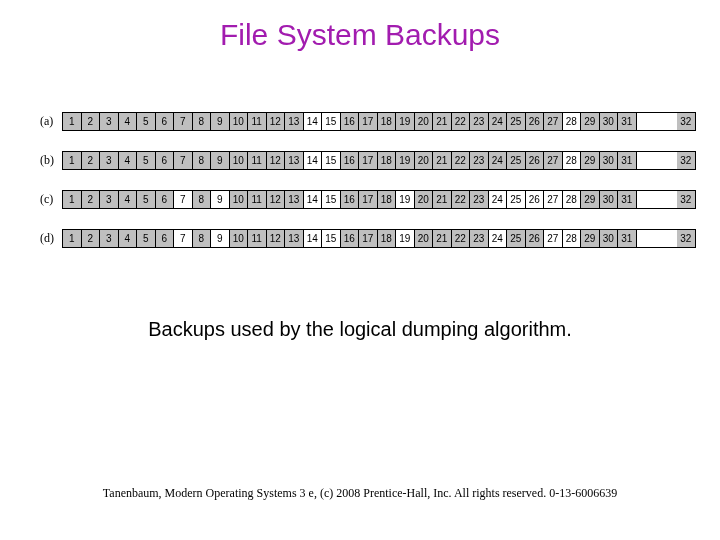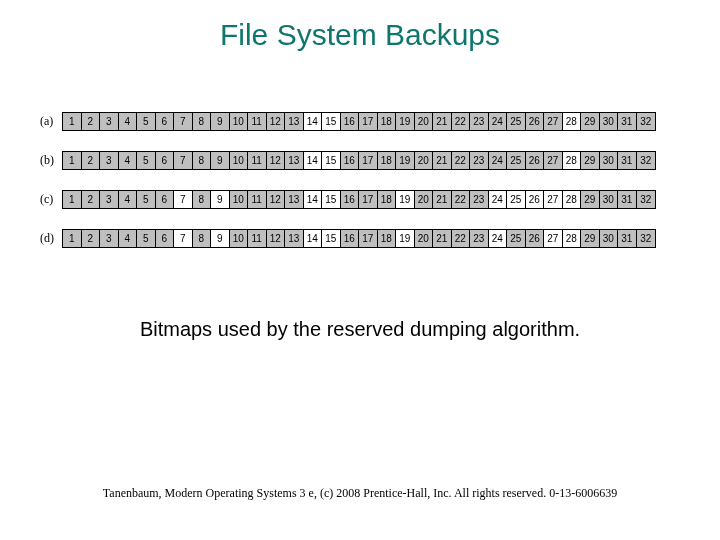--- a/index.html
+++ b/index.html
@@ -5,21 +5,21 @@
   body {
     margin: 0;
     padding: 0;
     width: 720px;
     height: 540px;
     font-family: Arial, Helvetica, sans-serif;
     background: #fff;
     position: relative;
   }
   .title {
-    color: #0f766e;
+    color: #a21caf;
     font-size: 30px;
     text-align: center;
     padding-top: 18px;
     font-weight: normal;
   }
   .bitmaps {
     margin-top: 60px;
     margin-left: 40px;
   }
   .row {
@@ -42,20 +42,21 @@
     border-right: 1px solid #000;
     font-family: Arial, sans-serif;
     font-size: 10px;
     display: flex;
     align-items: center;
     justify-content: center;
     box-sizing: border-box;
   }
   .cell:last-child {
     border-right: none;
+    margin-left: 40px;
   }
   .cell.shaded {
     background: #bfbfbf;
   }
   .caption {
     font-family: Arial, sans-serif;
     font-size: 20px;
     text-align: center;
     margin-top: 70px;
     color: #000;
@@ -220,15 +221,15 @@
         <div class="cell">27</div>
         <div class="cell">28</div>
         <div class="cell shaded">29</div>
         <div class="cell shaded">30</div>
         <div class="cell shaded">31</div>
         <div class="cell shaded">32</div>
       </div>
     </div>
   </div>
 
-<div class="caption">Bitmaps used by the reserved dumping algorithm.</div>
+<div class="caption">Backups used by the logical dumping algorithm.</div>
 
 <div class="footer">Tanenbaum, Modern Operating Systems 3 e, (c) 2008 Prentice-Hall, Inc. All rights reserved. 0-13-6006639</div>
 
 </body></html>

